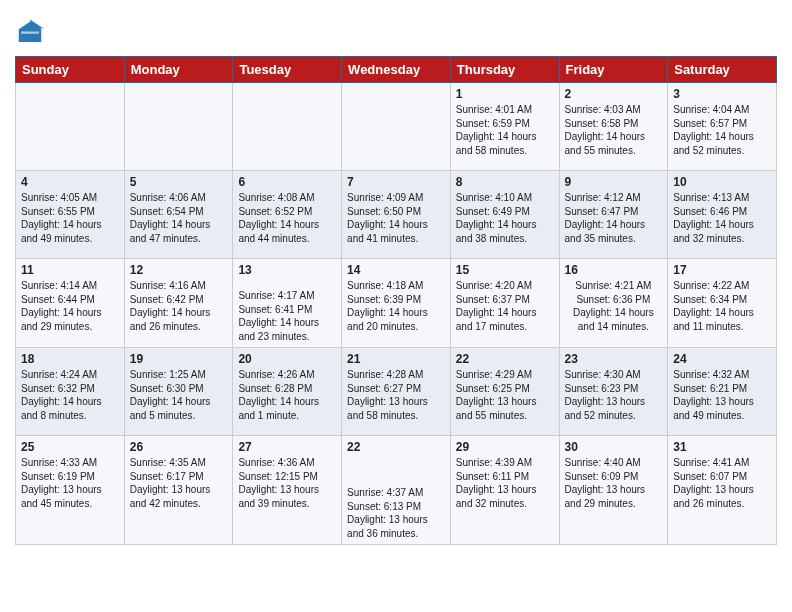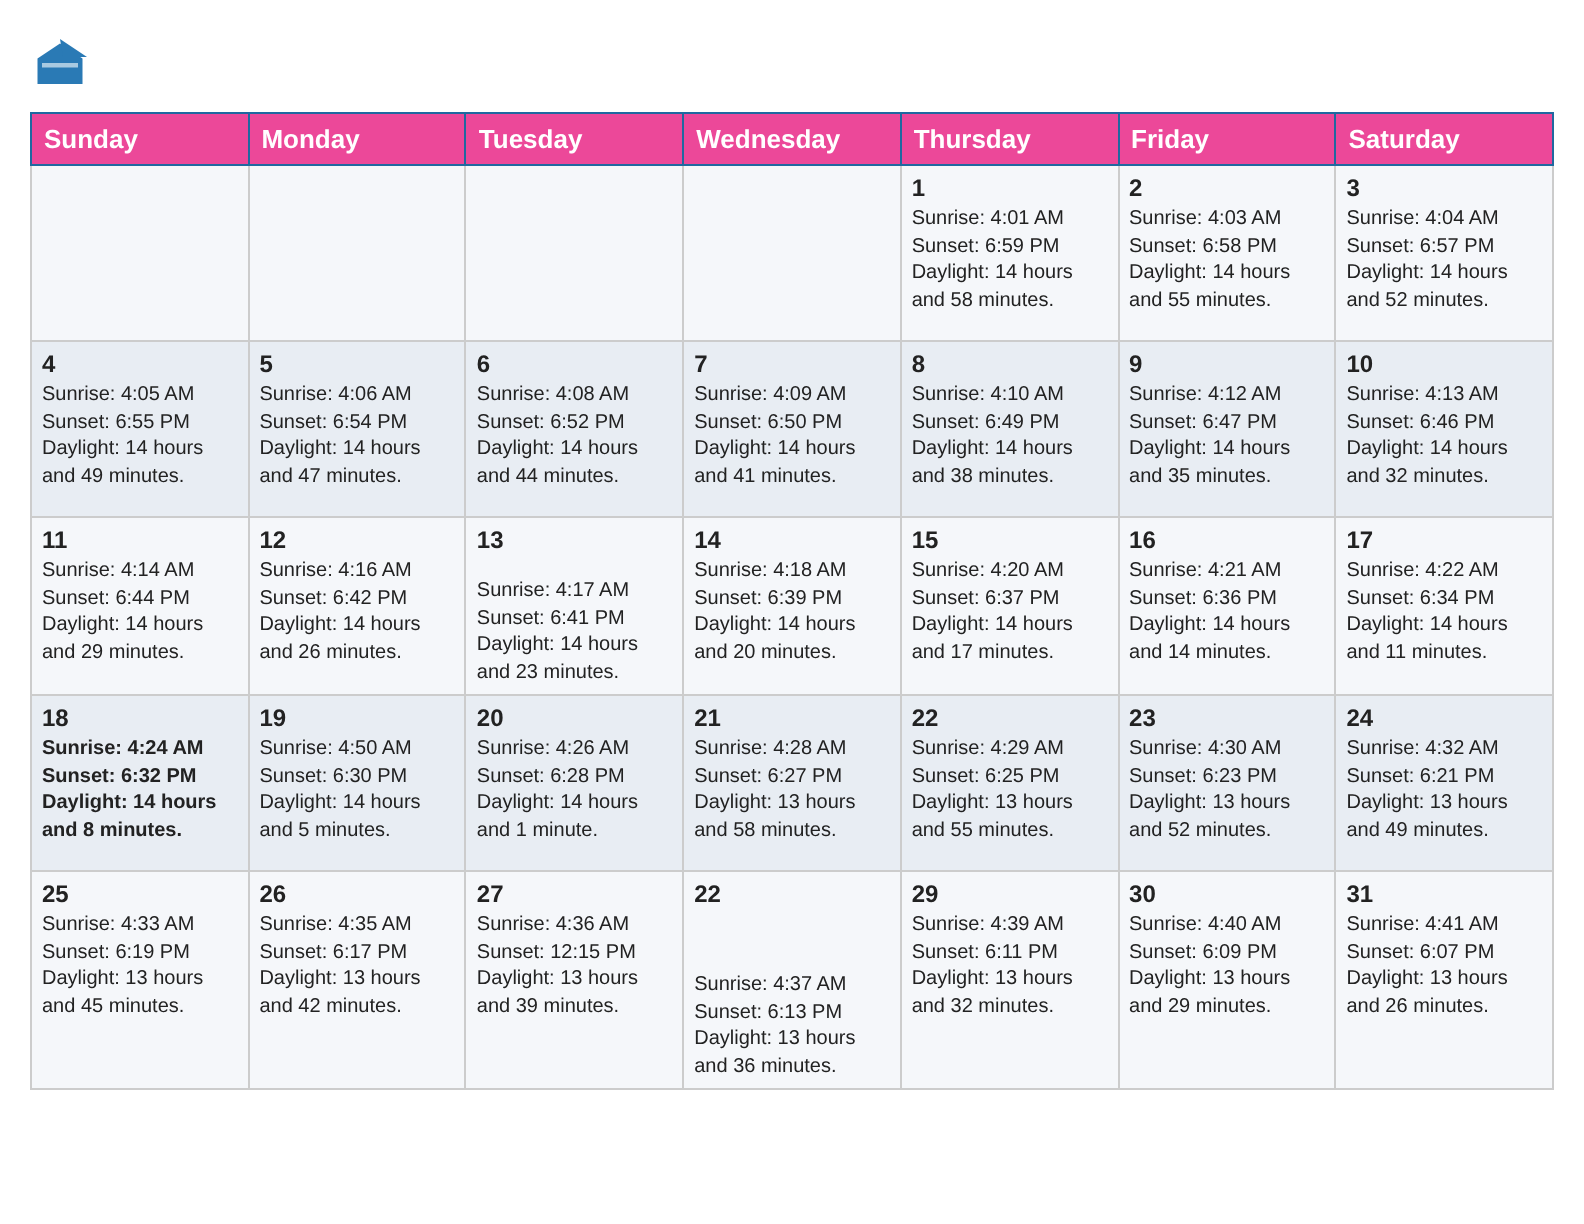--- a/index.html
+++ b/index.html
@@ -52,21 +52,21 @@
       font-size: 18px;
       color: #333;
       margin-top: 2px;
     }
     table {
       width: 100%;
       border-collapse: collapse;
       border: 1px solid #ccc;
     }
     thead tr th {
-      background-color: #ec4899;
+      background-color: #b91c1c;
       color: #fff;
       text-align: left;
       padding: 5px 6px;
       font-size: 13px;
       font-weight: bold;
       border: 1px solid #2068a0;
     }
     tbody tr td {
       border: 1px solid #ccc;
       vertical-align: top;
@@ -242,44 +242,44 @@
           </td>
           <td>
             <span class="day-number">15</span>
             <div class="day-detail" style="white-space: pre-line;">Sunrise: 4:20 AM
 Sunset: 6:37 PM
 Daylight: 14 hours
 and 17 minutes.</div>
           </td>
           <td>
             <span class="day-number">16</span>
-            <div class="day-detail" style="white-space: pre-line;">Sunrise: 4:21 AM
+            <div class="day-detail" style="white-space: pre-line; text-align: center;">Sunrise: 4:21 AM
 Sunset: 6:36 PM
 Daylight: 14 hours
 and 14 minutes.</div>
           </td>
           <td>
             <span class="day-number">17</span>
             <div class="day-detail" style="white-space: pre-line;">Sunrise: 4:22 AM
 Sunset: 6:34 PM
 Daylight: 14 hours
 and 11 minutes.</div>
           </td>
         </tr>
         <tr>
           <td>
             <span class="day-number">18</span>
-            <div class="day-detail" style="white-space: pre-line; font-weight: bold;">Sunrise: 4:24 AM
+            <div class="day-detail" style="white-space: pre-line;">Sunrise: 4:24 AM
 Sunset: 6:32 PM
 Daylight: 14 hours
 and 8 minutes.</div>
           </td>
           <td>
             <span class="day-number">19</span>
-            <div class="day-detail" style="white-space: pre-line;">Sunrise: 4:50 AM
+            <div class="day-detail" style="white-space: pre-line;">Sunrise: 1:25 AM
 Sunset: 6:30 PM
 Daylight: 14 hours
 and 5 minutes.</div>
           </td>
           <td>
             <span class="day-number">20</span>
             <div class="day-detail" style="white-space: pre-line;">Sunrise: 4:26 AM
 Sunset: 6:28 PM
 Daylight: 14 hours
 and 1 minute.</div>

